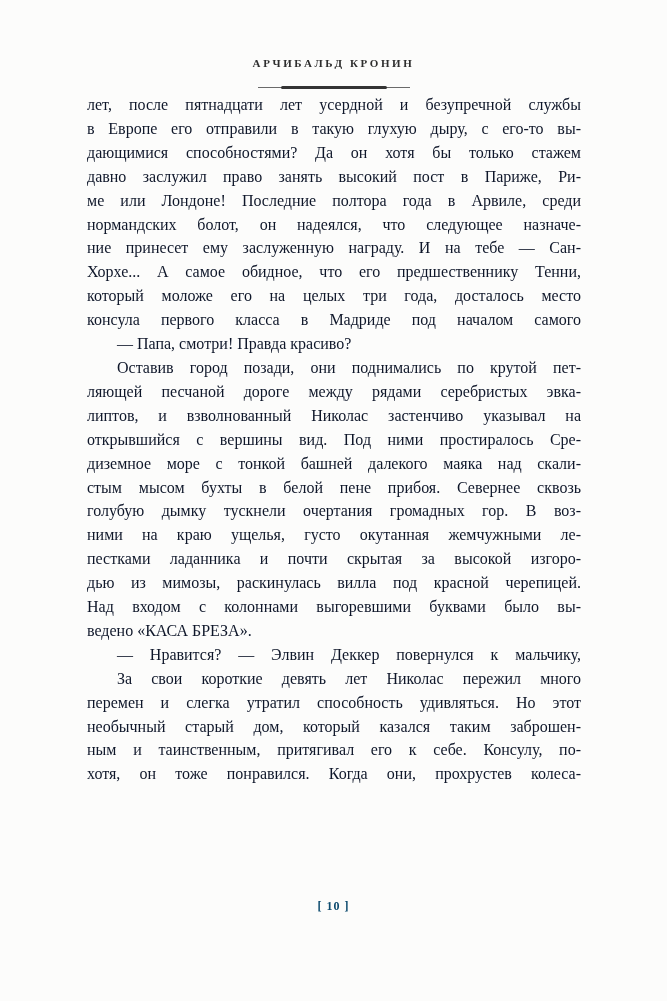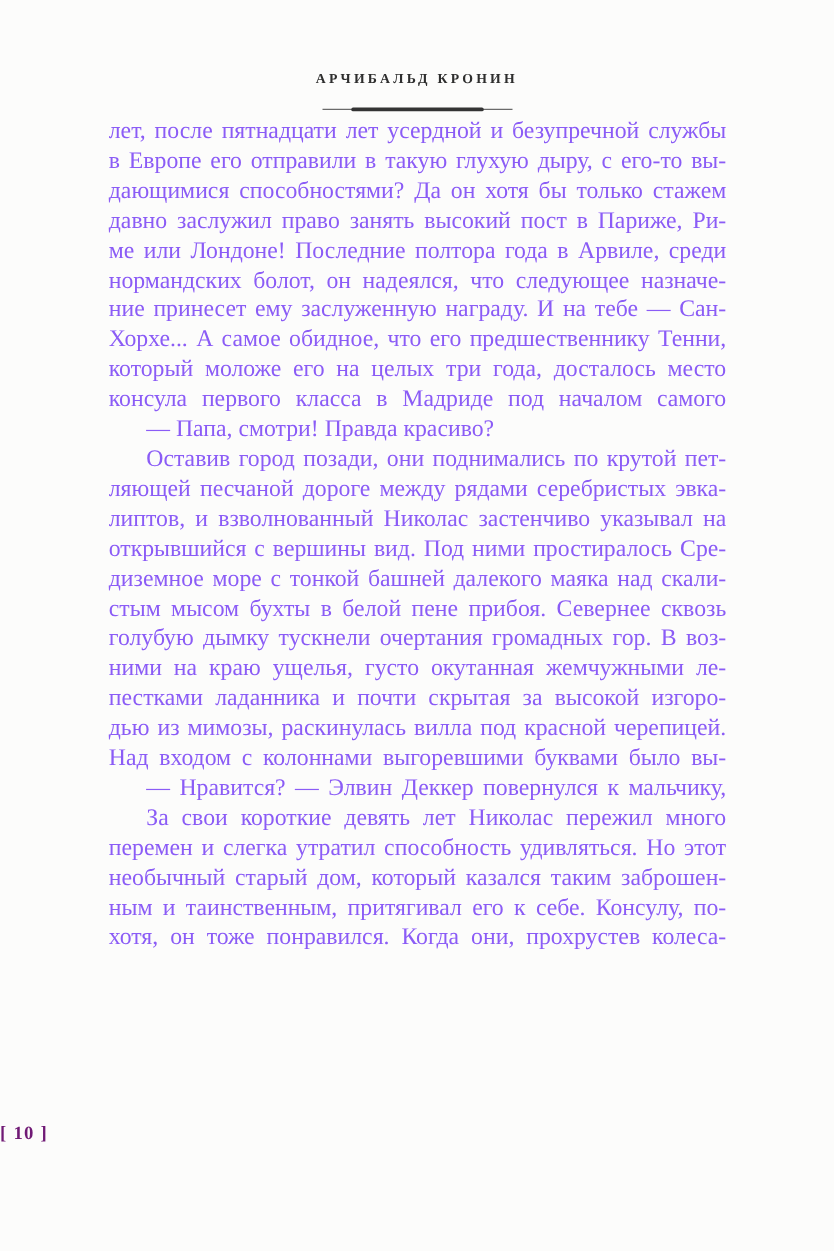--- a/index.html
+++ b/index.html
@@ -56,47 +56,47 @@
     height: 3px;
     background: #343434;
     border-radius: 1.5px;
   }
   
   .body-text {
     position: absolute;
     top: 93px;
     left: 87px;
     width: 494px;
-    font-size: 19px;
+    font-size: 16px;
     line-height: 23.9px;
-    color: #8b5cf6;
+    color: #0f172a;
   }
   .body-text .line {
     text-align: justify;
     text-align-last: justify;
     white-space: nowrap;
   }
   .body-text .line.end {
     text-align-last: left;
     white-space: normal;
   }
   .body-text .line.indent {
     text-indent: 30px;
   }
   
   .page-number {
     position: absolute;
     top: 899px;
     left: 0;
     width: 100%;
-    text-align: left;
-    font-size: 15px;
+    text-align: center;
+    font-size: 12px;
     font-weight: bold;
     letter-spacing: 1px;
-    color: #701a75;
+    color: #0c4a6e;
   }
 </style>
 </head>
 <body>
 
 <div class="page">
 
   <div class="running-header">АРЧИБАЛЬД КРОНИН</div>
 
   <div class="divider">
@@ -120,20 +120,21 @@
       <div class="line">ляющей песчаной дороге между рядами серебристых эвка-</div>
       <div class="line">липтов, и взволнованный Николас застенчиво указывал на</div>
       <div class="line">открывшийся с вершины вид. Под ними простиралось Сре-</div>
       <div class="line">диземное море с тонкой башней далекого маяка над скали-</div>
       <div class="line">стым мысом бухты в белой пене прибоя. Севернее сквозь</div>
       <div class="line">голубую дымку тускнели очертания громадных гор. В воз-</div>
       <div class="line">ними на краю ущелья, густо окутанная жемчужными ле-</div>
       <div class="line">пестками ладанника и почти скрытая за высокой изгоро-</div>
       <div class="line">дью из мимозы, раскинулась вилла под красной черепицей.</div>
       <div class="line">Над входом с колоннами выгоревшими буквами было вы-</div>
+      <div class="line end">ведено «КАСА БРЕЗА».</div>
       <div class="line indent">— Нравится? — Элвин Деккер повернулся к мальчику,</div>
       <div class="line indent">За свои короткие девять лет Николас пережил много</div>
       <div class="line">перемен и слегка утратил способность удивляться. Но этот</div>
       <div class="line">необычный старый дом, который казался таким заброшен-</div>
       <div class="line">ным и таинственным, притягивал его к себе. Консулу, по-</div>
       <div class="line">хотя, он тоже понравился. Когда они, прохрустев колеса-</div>
     </div>
 
   <div class="page-number">[ 10 ]</div>
 

